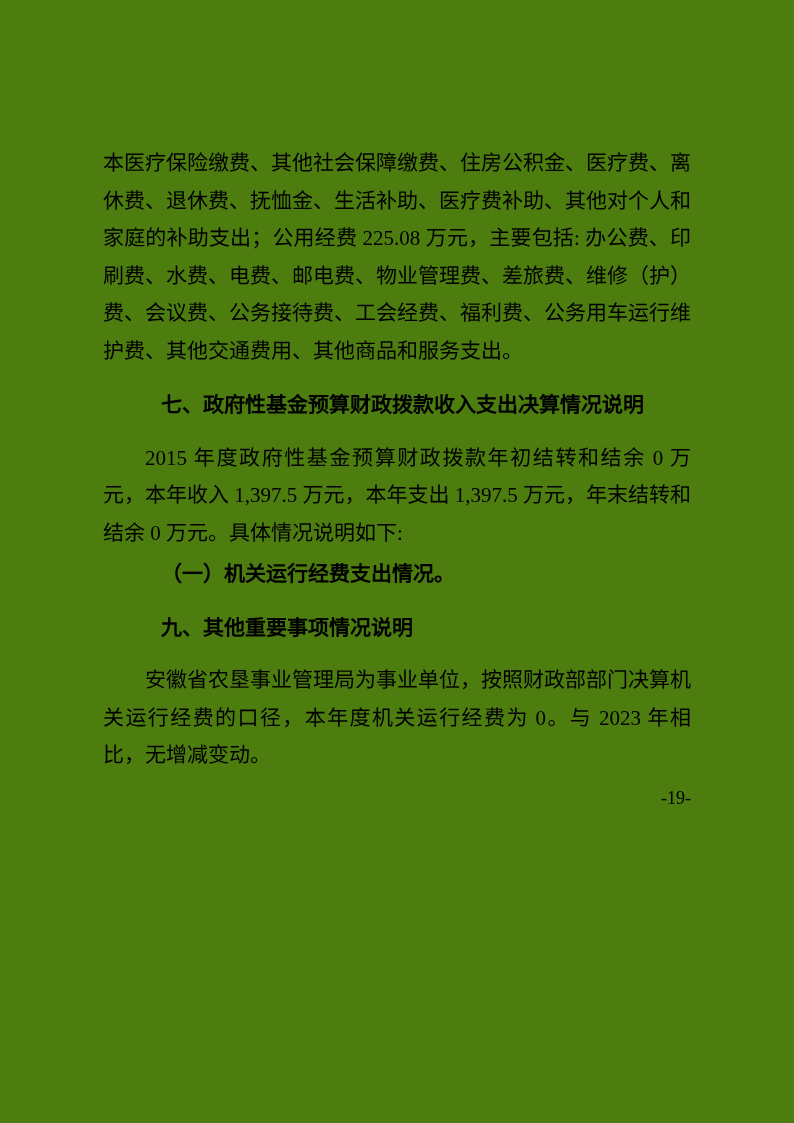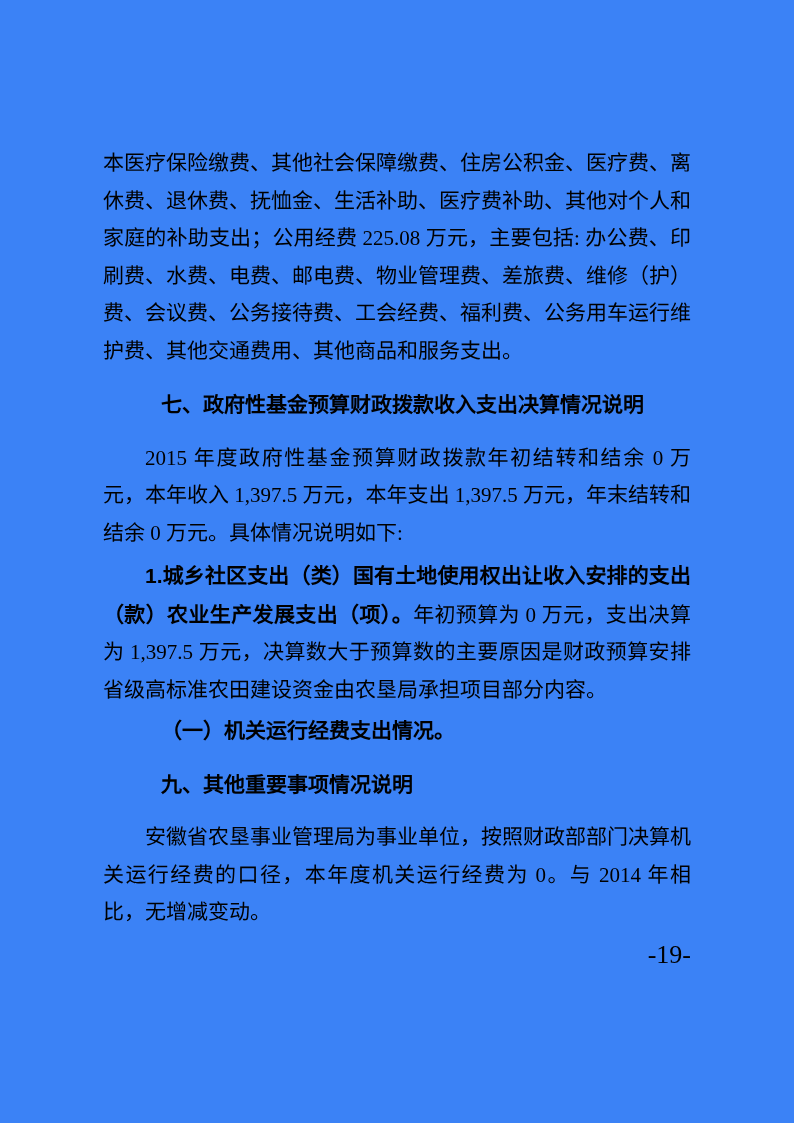--- a/index.html
+++ b/index.html
@@ -6,21 +6,21 @@
   html, body {
     margin: 0;
     padding: 0;
     background: #ffffff;
   }
   .page {
     position: relative;
     width: 794px;
     height: 1123px;
     margin: 0 auto;
-    background: #3b82f6;
+    background: #4d7c0f;
     box-sizing: border-box;
     padding: 145px 103px 0 103px;
     overflow: hidden;
     color: #000000;
   }
   .doc-text {
     margin: 0;
     font-family: "Liberation Serif", "DejaVu Serif", serif;
     font-weight: 400;
     font-size: 21px;
@@ -43,42 +43,41 @@
   .bold-lead {
     font-family: "Liberation Sans", "DejaVu Sans", sans-serif;
     font-weight: 700;
   }
   .mt5 { margin-top: 5px; }
   .mt6 { margin-top: 6px; }
   .mt3 { margin-top: 3px; }
   .page-number {
     margin-top: 8px;
     font-family: "Liberation Serif", "DejaVu Serif", serif;
-    font-size: 26px;
+    font-size: 18px;
     line-height: 30px;
     text-align: right;
     color: #000000;
   }
 </style>
 </head>
 <body>
 
 <div class="page">
 
   <p class="doc-text">本医疗保险缴费、其他社会保障缴费、住房公积金、医疗费、离休费、退休费、抚恤金、生活补助、医疗费补助、其他对个人和家庭的补助支出；公用经费 225.08 万元，主要包括: 办公费、印刷费、水费、电费、邮电费、物业管理费、差旅费、维修（护）费、会议费、公务接待费、工会经费、福利费、公务用车运行维护费、其他交通费用、其他商品和服务支出。</p>
 
   <p class="doc-heading">七、政府性基金预算财政拨款收入支出决算情况说明</p>
 
   <p class="doc-text indent">2015 年度政府性基金预算财政拨款年初结转和结余 0 万元，本年收入 1,397.5 万元，本年支出 1,397.5 万元，年末结转和结余 0 万元。具体情况说明如下:</p>
 
-  <p class="doc-text indent mt5"><span class="bold-lead">1.城乡社区支出（类）国有土地使用权出让收入安排的支出（款）农业生产发展支出（项）。</span><span>年初预算为 0 万元，支出决算为 1,397.5 万元，决算数大于预算数的主要原因是财政预算安排省级高标准农田建设资金由农垦局承担项目部分内容。</span></p>
 
 
 
   <p class="doc-heading mt3">（一）机关运行经费支出情况。</p>
 
   <p class="doc-heading mt6">九、其他重要事项情况说明</p>
 
-  <p class="doc-text indent mt3">安徽省农垦事业管理局为事业单位，按照财政部部门决算机关运行经费的口径，本年度机关运行经费为 0。与 2014 年相比，无增减变动。</p>
+  <p class="doc-text indent mt3">安徽省农垦事业管理局为事业单位，按照财政部部门决算机关运行经费的口径，本年度机关运行经费为 0。与 2023 年相比，无增减变动。</p>
 
   <div class="page-number">-19-</div>
 
 </div>
 
 </body></html>

